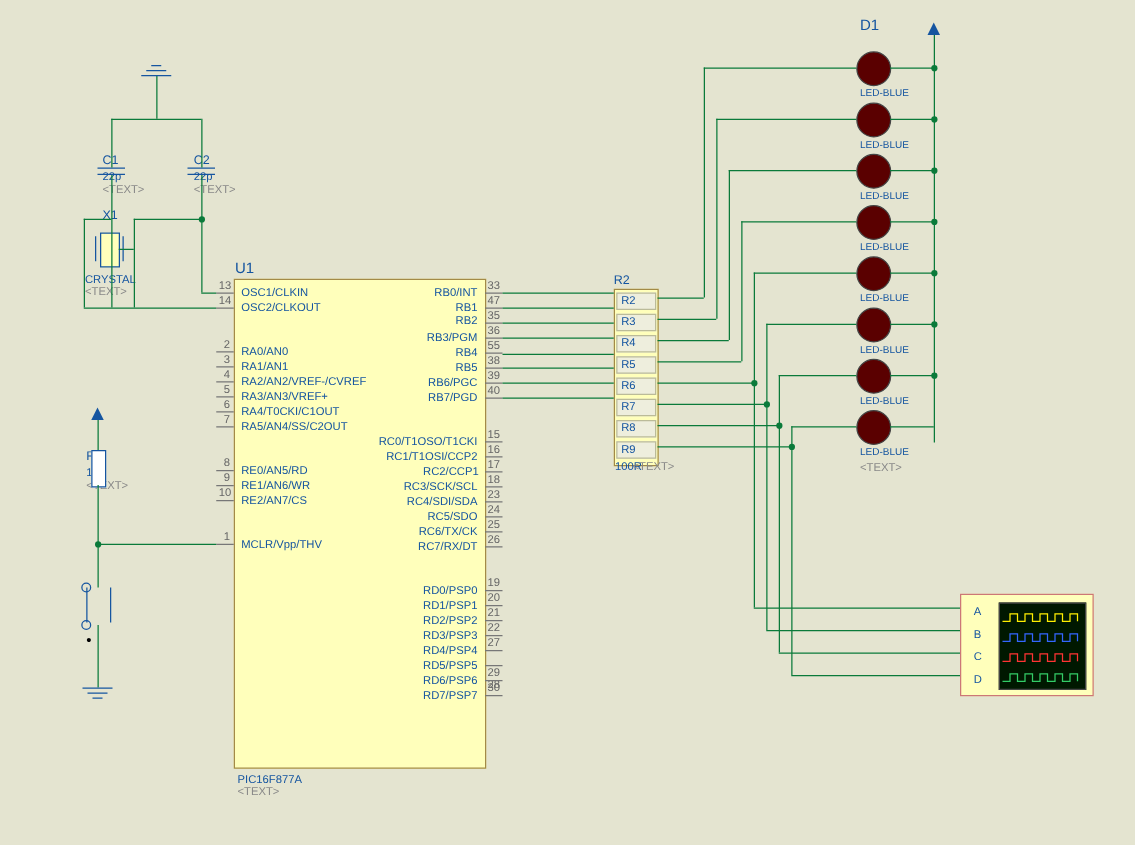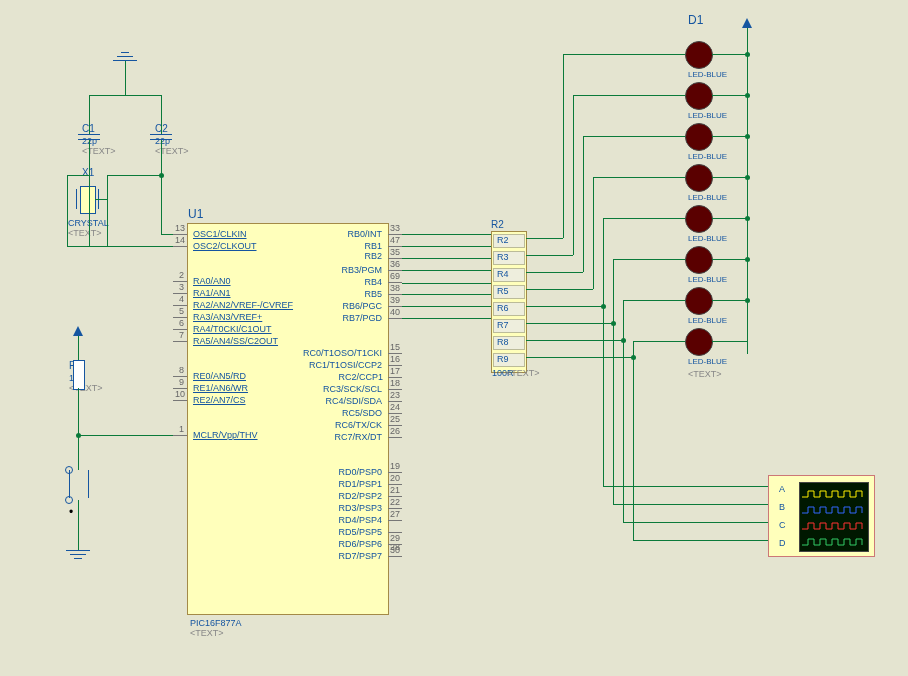--- a/index.html
+++ b/index.html
@@ -20,21 +20,21 @@
   .node { position: absolute; width: 5px; height: 5px; background: #0a7a3a; border-radius: 50%; transform: translate(-2px,-2px); }
   .txt-blue { position: absolute; color: #1555a0; font-size: 10px; }
   .txt-mid { position: absolute; color: #1555a0; font-size: 9px; }
   .ic-body {
     position: absolute;
     left: 187px; top: 223px;
     width: 200px; height: 390px;
     background: #ffffbb;
     border: 1px solid #a38a47;
   }
-  .pin-label-l { position: absolute; text-align: left; font-size: 9px; color: #1555a0; text-decoration: underline;}
+  .pin-label-l { position: absolute; text-align: left; font-size: 9px; color: #1555a0;}
   .pin-label-r { position: absolute; text-align: right; font-size: 9px; color: #1555a0;}
   .pin-num { position: absolute; font-size: 9px; color: #666;}
   .pin-stub { position: absolute; background: #777; height: 1px; width: 14px;}
   .pin-stub-r { position: absolute; background: #777; height: 1px; width: 14px;}
   .cap-plate { position: absolute; width: 22px; height: 1px; background: #1555a0;}
   .xtal-box { position: absolute; width: 14px; height: 26px; border: 1px solid #1555a0; background: #ffffbb;}
   .xtal-plate { position: absolute; width: 1px; height: 20px; background: #1555a0;}
   .res-body { position: absolute; width: 10px; height: 28px; border: 1px solid #1555a0; background: #fff;}
   .rn-body { position: absolute; width:34px; height: 140px; border:1px solid #a28a47; background: #ffffbb;}
   .rn-row { position: absolute; height: 14px; width: 32px; left:1px; background: #eed; border:1px solid #bb9; box-sizing: border-box;}
@@ -119,21 +119,21 @@
 
 <div class="pin-stub-r" style="left:388px; top:258px;"></div>
 <div class="pin-num" style="left:390px; top:247px;">35</div>
 <div class="pin-label-r" style="right:526px; top:251px;">RB2</div>
 
 <div class="pin-stub-r" style="left:388px; top:270px;"></div>
 <div class="pin-num" style="left:390px; top:259px;">36</div>
 <div class="pin-label-r" style="right:526px; top:265px;">RB3/PGM</div>
 
 <div class="pin-stub-r" style="left:388px; top:282px;"></div>
-<div class="pin-num" style="left:390px; top:271px;">69</div>
+<div class="pin-num" style="left:390px; top:271px;">55</div>
 <div class="pin-label-r" style="right:526px; top:277px;">RB4</div>
 
 <div class="pin-stub-r" style="left:388px; top:294px;"></div>
 <div class="pin-num" style="left:390px; top:283px;">38</div>
 <div class="pin-label-r" style="right:526px; top:289px;">RB5</div>
 
 <div class="pin-stub-r" style="left:388px; top:306px;"></div>
 <div class="pin-num" style="left:390px; top:295px;">39</div>
 <div class="pin-label-r" style="right:526px; top:301px;">RB6/PGC</div>
 

